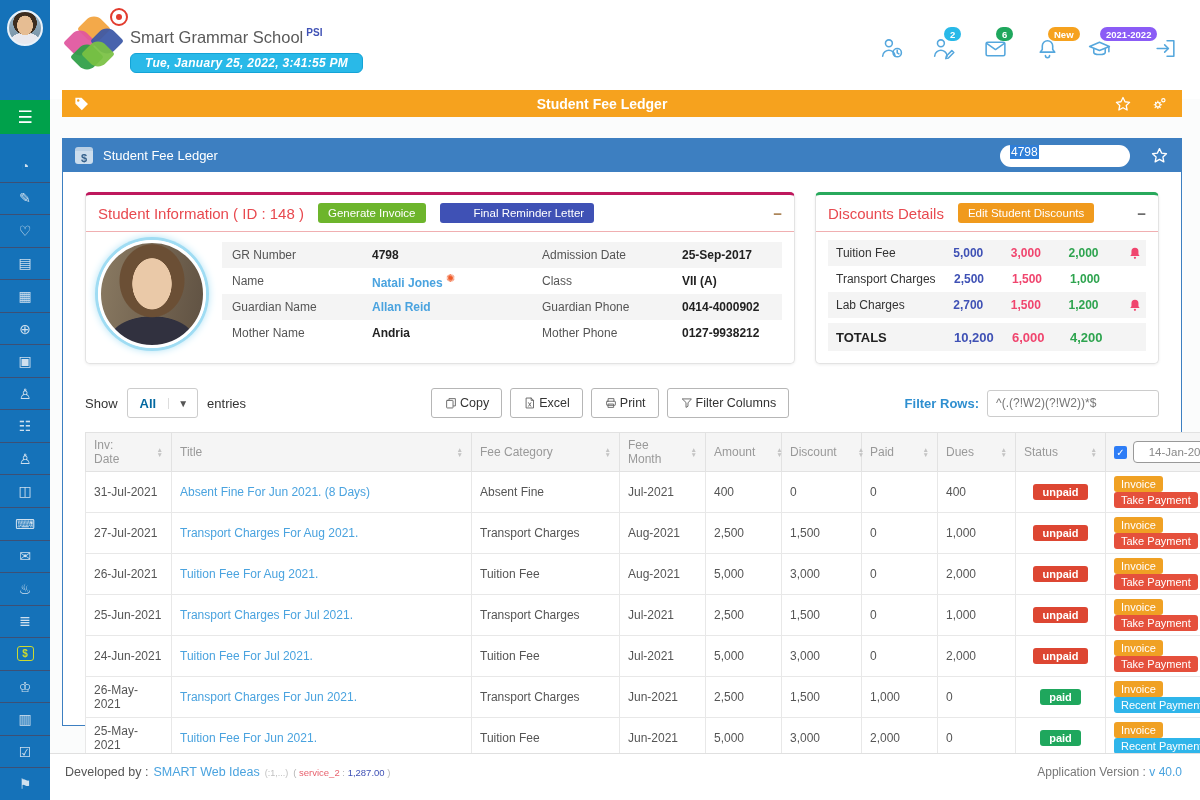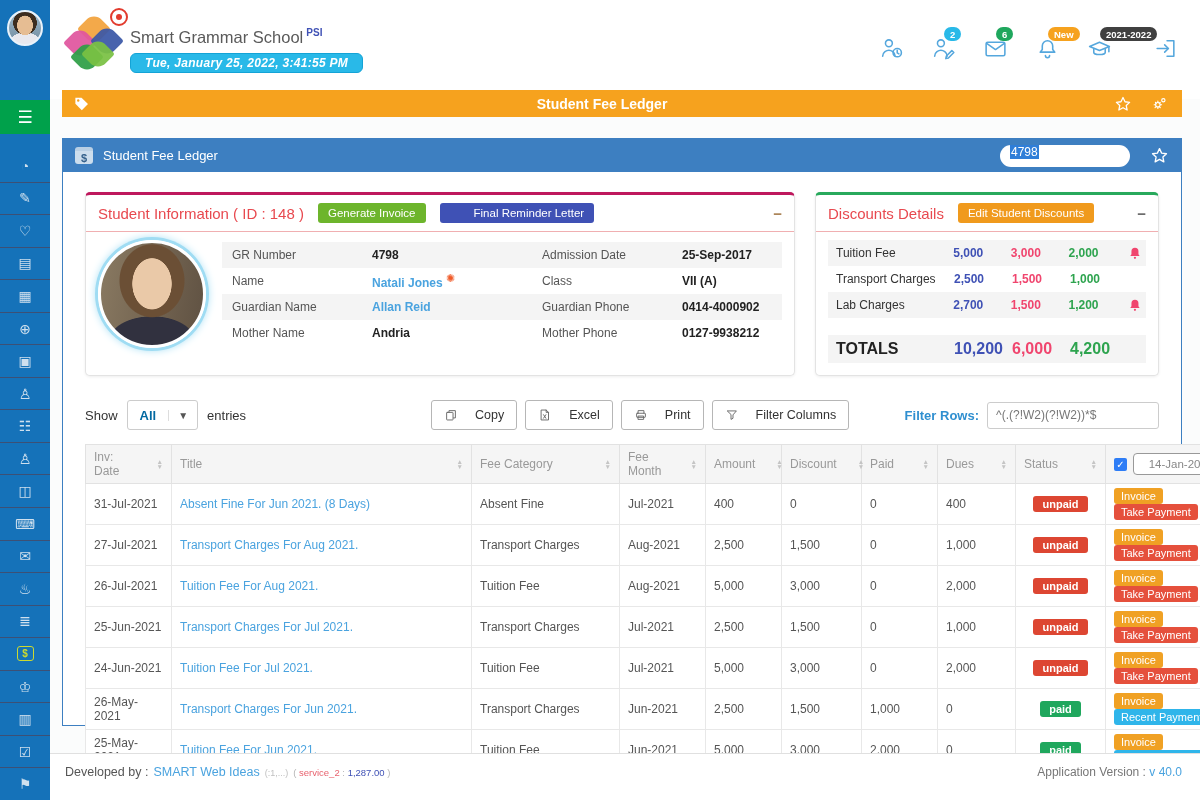--- a/index.html
+++ b/index.html
@@ -104,32 +104,32 @@
   .gear-mini{color:#f05a28;font-size:11px;vertical-align:super;margin-left:3px;}
 
   .disc-body{padding:8px 12px 12px;}
   .disc-row{display:flex;align-items:center;height:26px;padding-left:8px;font-size:12px;color:#333;}
   .disc-row:nth-child(odd){background:#f4f4f4;}
   .disc-name{width:118px;}
   .disc-num{width:58px;font-weight:bold;}
   .n-blue{color:#3f51b5;}.n-pink{color:#f0456e;}.n-green{color:#2ea44f;}
   .disc-bell{width:18px;height:14px;margin-left:auto;margin-right:2px;}
   .disc-bell svg{width:100%;height:100%;}
-  .disc-total{margin-top:17px;background:#f4f4f4;font-weight:bold;display:flex;align-items:center;
-    height:28px;padding-left:8px;font-size:16px;color:#222;}
+  .disc-total{margin-top:5px;background:#f4f4f4;font-weight:bold;display:flex;align-items:center;
+    height:28px;padding-left:8px;font-size:13px;color:#222;}
 
   
   .controls-row{display:flex;align-items:center;margin-top:24px;}
   .show-wrap{display:flex;align-items:center;gap:9px;font-size:13px;color:#333;}
   .show-select{display:flex;align-items:center;border:1px solid #ccc;border-radius:3px;height:30px;
     background:#fff;cursor:pointer;}
   .show-select .val{padding:0 12px;font-weight:bold;font-size:13px;color:#0369a1;}
   .show-select .chev{border-left:1px solid #ddd;padding:0 9px;color:#555;font-size:10px;}
   .export-group{display:flex;gap:8px;margin-left:185px;}
-  .exp-btn{display:flex;align-items:center;gap:17px;height:30px;padding:0 12px;background:#fff;
+  .exp-btn{display:flex;align-items:center;gap:2px;height:30px;padding:0 12px;background:#fff;
     border:1px solid #b6b6b6;border-radius:3px;font-size:12.5px;color:#333;cursor:pointer;font-family:inherit;}
   .exp-btn svg{width:14px;height:14px;}
   .filter-wrap{margin-left:auto;display:flex;align-items:center;gap:8px;}
   .filter-label{color:#2f8fd0;font-size:13px;font-weight:bold;}
   .filter-input{width:172px;height:27px;border:1px solid #ccc;border-radius:3px;font-size:12px;
     color:#777;padding:0 8px;outline:none;font-family:inherit;}
 
   
   #fee-table{width:100%;border-collapse:collapse;margin-top:14px;font-size:12px;table-layout:fixed;}
   #fee-table th{background:#f5f5f5;color:#999;font-weight:normal;text-align:left;padding:5px 8px;
@@ -267,21 +267,21 @@
             <path d="M3.5 7l8.5 6 8.5-6"></path>
           </svg><span class="hbadge" style="background: rgb(31, 167, 93);">6</span></span>
         <span class="hicon"><svg viewBox="0 0 24 24" fill="none" stroke="#55a7dd" stroke-width="1.5" stroke-linecap="round" stroke-linejoin="round">
             <path d="M12 4.5a5 5 0 0 1 5 5v3.5l2 2.5H5l2-2.5V9.5a5 5 0 0 1 5-5z"></path>
             <path d="M10 18.8a2 2 0 0 0 4 0"></path>
           </svg><span class="hbadge" style="background: rgb(246, 162, 30);">New</span></span>
         <span class="hicon"><svg viewBox="0 0 24 24" fill="none" stroke="#55a7dd" stroke-width="1.5" stroke-linecap="round" stroke-linejoin="round">
             <path d="M2.5 10L12 6l9.5 4L12 14z"></path>
             <path d="M6.5 12.3v3.5c0 1 2.5 2 5.5 2s5.5-1 5.5-2v-3.5"></path>
             <path d="M21 10.5v4.5"></path>
-          </svg><span class="hbadge" style="background: #404040;">2021-2022</span></span>
+          </svg><span class="hbadge" style="background: #8b5cf6;">2021-2022</span></span>
         <span class="hicon logout"><svg viewBox="0 0 24 24" fill="none" stroke="#55a7dd" stroke-width="1.5" stroke-linecap="round" stroke-linejoin="round">
             <path d="M13.5 4.5H20v15h-6.5"></path>
             <path d="M4 12h10.5"></path>
             <path d="M11.2 8.5L14.8 12l-3.6 3.5"></path>
           </svg></span>
       </div>
   </header>
 
   <div id="orange-bar">
     <span class="obar-ico"><svg viewBox="0 0 24 24">

